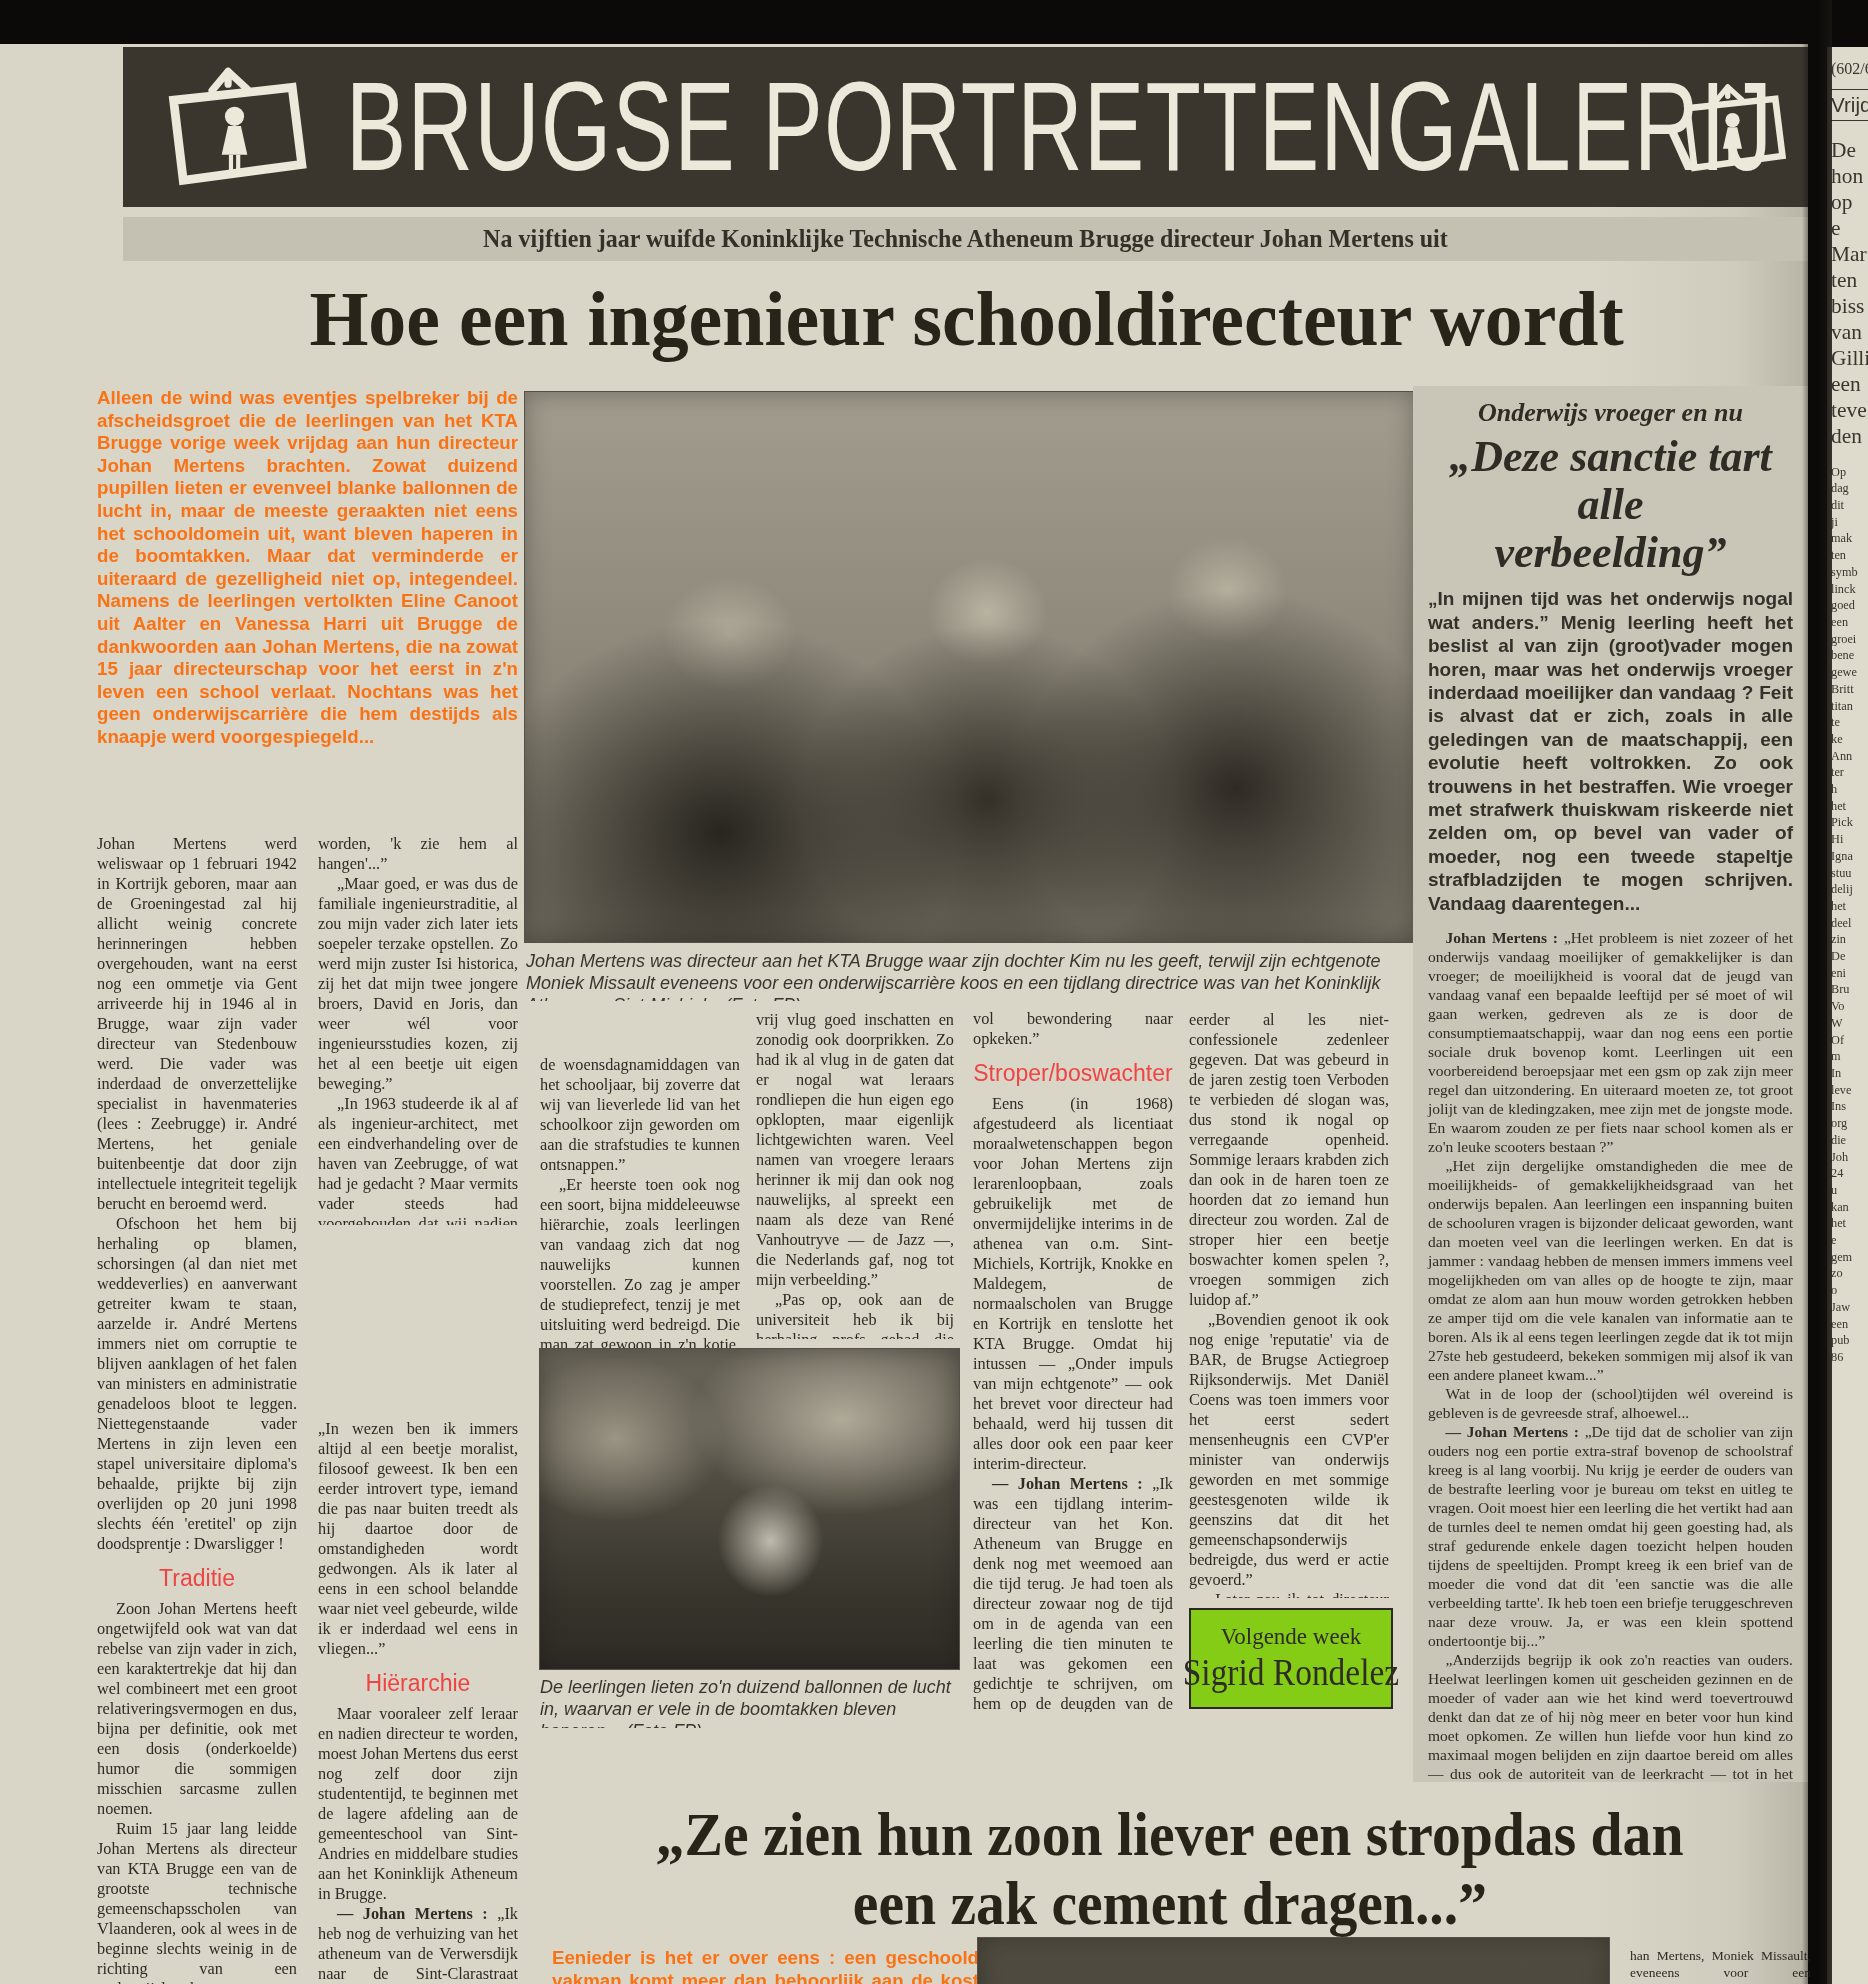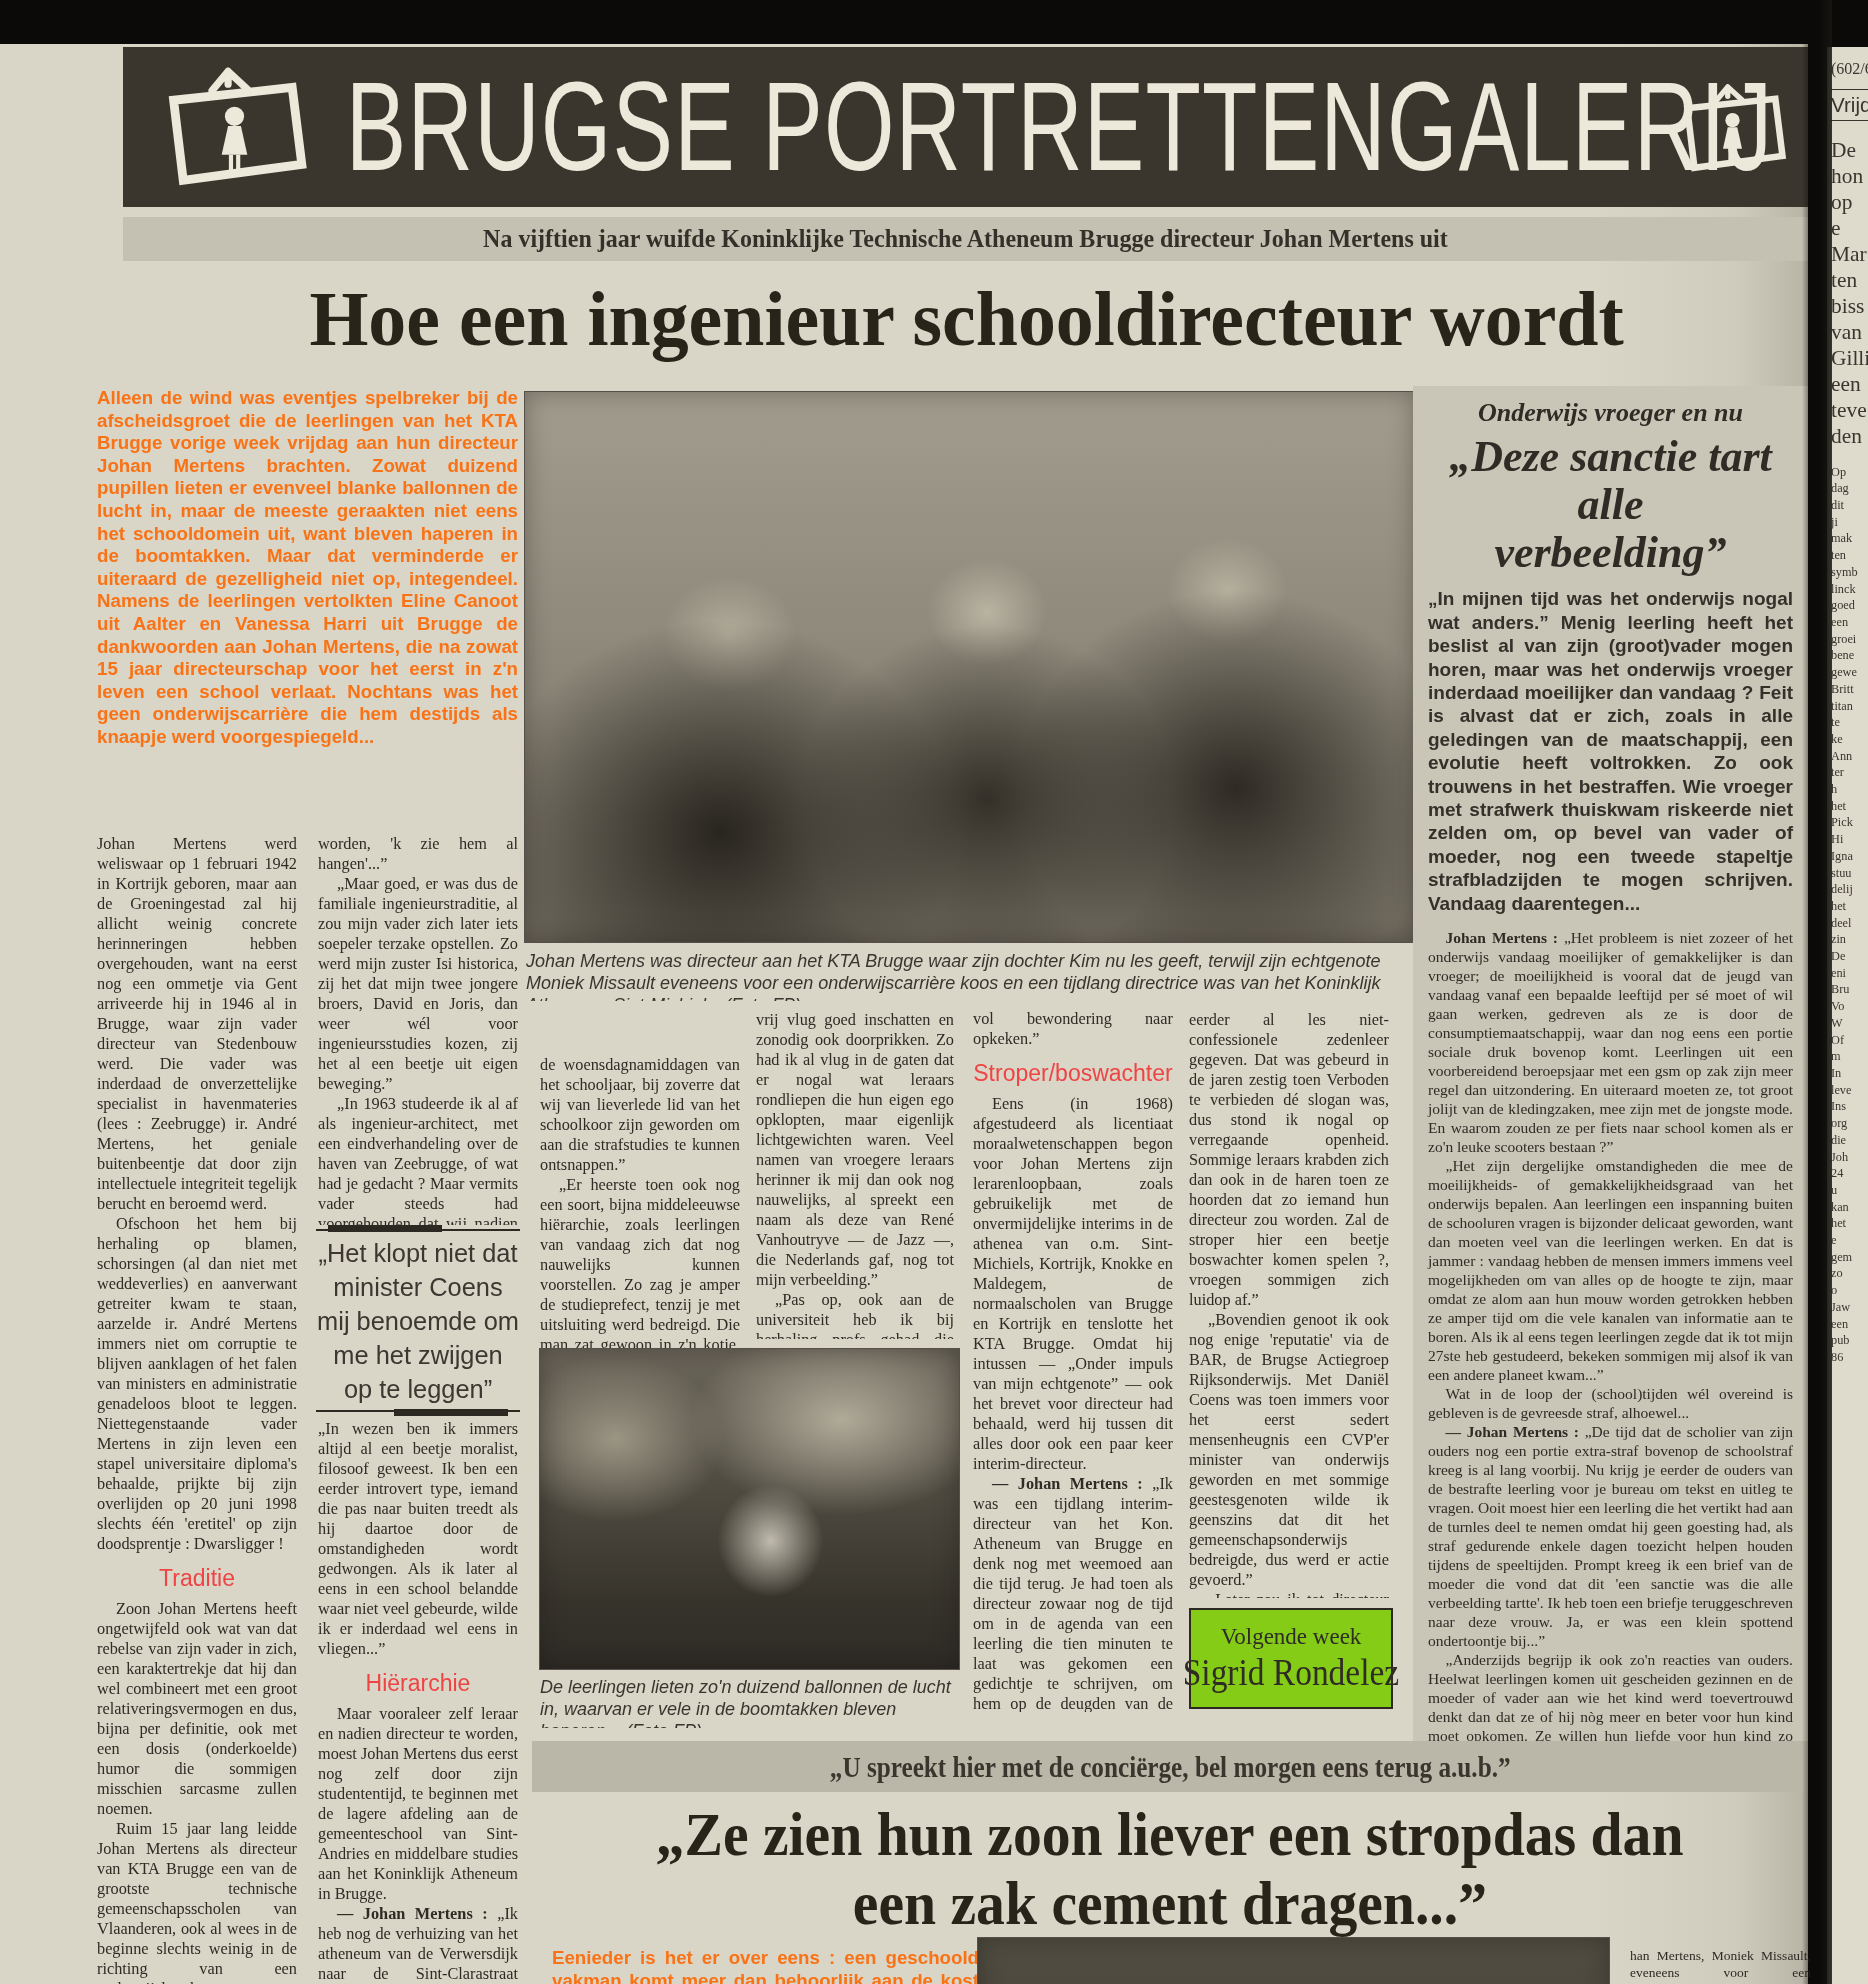--- a/index.html
+++ b/index.html
@@ -146,23 +146,20 @@
       <p>Ofschoon het hem bij herhaling op blamen, schorsingen (al dan niet met weddeverlies) en aanverwant getreiter kwam te staan, aarzelde ir. André Mertens immers niet om corruptie te blijven aanklagen of het falen van ministers en administratie genadeloos bloot te leggen. Niettegenstaande vader Mertens in zijn leven een stapel universitaire diploma's behaalde, prijkte bij zijn overlijden op 20 juni 1998 slechts één 'eretitel' op zijn doodsprentje : Dwarsligger !</p>
       <p class="colhead">Traditie</p>
       <p>Zoon Johan Mertens heeft ongetwijfeld ook wat van dat rebelse van zijn vader in zich, een karaktertrekje dat hij dan wel combineert met een groot relativeringsvermogen en dus, bijna per definitie, ook met een dosis (onderkoelde) humor die sommigen misschien sarcasme zullen noemen.</p>
       <p>Ruim 15 jaar lang leidde Johan Mertens als directeur van KTA Brugge een van de grootste technische gemeenschapsscholen van Vlaanderen, ook al wees in de beginne slechts weinig in de richting van een onderwijsloopbaan...</p>
     </div>
   <div class="serifcol" style="left:318px;top:834px;width:200px;height:391px;">
       <p class="nohang">worden, 'k zie hem al hangen'...”</p>
       <p>„Maar goed, er was dus de familiale ingenieurstraditie, al zou mijn vader zich later iets soepeler terzake opstellen. Zo werd mijn zuster Isi historica, zij het dat mijn twee jongere broers, David en Joris, dan weer wél voor ingenieursstudies kozen, zij het al een beetje uit eigen beweging.”</p>
       <p>„In 1963 studeerde ik al af als ingenieur-architect, met een eindverhandeling over de haven van Zeebrugge, of wat had je gedacht ? Maar vermits vader steeds had voorgehouden dat wij nadien best nog iets anders mochten studeren, koos ik daarna prompt voor wat me eigenlijk al altijd het meest had geboeid, nl. moraalwetenschappen.”</p>
     </div>
-  <div id="pullquote">
-    <span>„Het klopt niet dat minister Coens mij benoemde om me het zwijgen op te leggen”</span>
-  </div>
   <div class="serifcol" style="left:318px;top:1419px;width:200px;height:689px;">
       <p class="nohang">„In wezen ben ik immers altijd al een beetje moralist, filosoof geweest. Ik ben een eerder introvert type, iemand die pas naar buiten treedt als hij daartoe door de omstandigheden wordt gedwongen. Als ik later al eens in een school belandde waar niet veel gebeurde, wilde ik er inderdaad wel eens in vliegen...”</p>
       <p class="colhead">Hiërarchie</p>
       <p>Maar vooraleer zelf leraar en nadien directeur te worden, moest Johan Mertens dus eerst nog zelf door zijn studententijd, te beginnen met de lagere afdeling aan de gemeenteschool van Sint-Andries en middelbare studies aan het Koninklijk Atheneum in Brugge.</p>
       <p><b>— Johan Mertens : </b>„Ik heb nog de verhuizing van het atheneum van de Verwersdijk naar de Sint-Clarastraat meegemaakt, in volle schoolstrijd, zodat er rijkswachters bij te pas moesten komen om het allemaal een beetje ordentelijk te laten verlopen. Ik vond het atheneum best een leuke school, waar ik aangename momenten heb doorgebracht, bijvoorbeeld toen wij stiekem op de oude, stofferige zolders gingen snuisteren, op zoek naar de examenvragen van het schooljaar.”</p>
     </div>
 
   <div class="photo" id="photoMain"></div>
   <div class="caption" style="left:526px;top:950px;width:887px;height:51px;">Johan Mertens was directeur aan het KTA Brugge waar zijn dochter Kim nu les geeft, terwijl zijn echtgenote Moniek Missault eveneens voor een onderwijscarrière koos en een tijdlang directrice was van het Koninklijk Atheneum Sint-Michiels. (Foto FP)</div>
 
@@ -201,23 +198,20 @@
     <div class="p-intro">„In mijnen tijd was het onderwijs nogal wat anders.” Menig leerling heeft het beslist al van zijn (groot)vader mogen horen, maar was het onderwijs vroeger inderdaad moeilijker dan vandaag ? Feit is alvast dat er zich, zoals in alle geledingen van de maatschappij, een evolutie heeft voltrokken. Zo ook trouwens in het bestraffen. Wie vroeger met strafwerk thuiskwam riskeerde niet zelden om, op bevel van vader of moeder, nog een tweede stapeltje strafbladzijden te mogen schrijven. Vandaag daarentegen...</div>
     <div class="p-body">
         <p><b>Johan Mertens : </b>„Het probleem is niet zozeer of het onderwijs vandaag moeilijker of gemakkelijker is dan vroeger; de moeilijkheid is vooral dat de jeugd van vandaag vanaf een bepaalde leeftijd per sé moet of wil gaan werken, gedreven als ze is door de consumptiemaatschappij, waar dan nog eens een portie sociale druk bovenop komt. Leerlingen uit een voorbereidend beroepsjaar met een gsm op zak zijn meer regel dan uitzondering. En uiteraard moeten ze, tot groot jolijt van de kledingzaken, mee zijn met de jongste mode. En waarom zouden ze per fiets naar school komen als er zo'n leuke scooters bestaan ?”</p>
         <p>„Het zijn dergelijke omstandigheden die mee de moeilijkheids- of gemakkelijkheidsgraad van het onderwijs bepalen. Aan leerlingen een inspanning buiten de schooluren vragen is bijzonder delicaat geworden, want dan moeten veel van die leerlingen werken. En dat is jammer : vandaag hebben de mensen immers immens veel mogelijkheden om van alles op de hoogte te zijn, maar omdat ze alom aan hun mouw worden getrokken hebben ze amper tijd om die vele kanalen van informatie aan te boren. Als ik al eens tegen leerlingen zegde dat ik tot mijn 27ste heb gestudeerd, bekeken sommigen mij alsof ik van een andere planeet kwam...”</p>
         <p>Wat in de loop der (school)tijden wél overeind is gebleven is de gevreesde straf, alhoewel...</p>
         <p><b>— Johan Mertens : </b>„De tijd dat de scholier van zijn ouders nog een portie extra-straf bovenop de schoolstraf kreeg is al lang voorbij. Nu krijg je eerder de ouders van de bestrafte leerling voor je bureau om tekst en uitleg te vragen. Ooit moest hier een leerling die het vertikt had aan de turnles deel te nemen omdat hij geen goesting had, als straf gedurende enkele dagen toezicht helpen houden tijdens de speeltijden. Prompt kreeg ik een brief van de moeder die vond dat dit 'een sanctie was die alle verbeelding tartte'. Ik heb toen een briefje teruggeschreven naar deze vrouw. Ja, er was een klein spottend ondertoontje bij...”</p>
         <p>„Anderzijds begrijp ik ook zo'n reacties van ouders. Heelwat leerlingen komen uit gescheiden gezinnen en de moeder of vader aan wie het kind werd toevertrouwd denkt dan dat ze of hij nòg meer en beter voor hun kind moet opkomen. Ze willen hun liefde voor hun kind zo maximaal mogen belijden en zijn daartoe bereid om alles — dus ook de autoriteit van de leerkracht — tot in het absurde in vraag te stellen... Ik herhaal : ik heb daar best begrip voor, al begrijp ik het soms toch niet zo goed van mensen die eigenlijk beter zouden moeten weten...”</p>
       </div>
   </div>
 
-  <div id="band">
-    <span>„U spreekt hier met de conciërge, bel morgen eens terug a.u.b.”</span>
-  </div>
   <div class="h2line" id="h2a">
     <span>„Ze zien hun zoon liever een stropdas dan</span>
   </div>
   <div class="h2line" id="h2b">
     <span>een zak cement dragen...”</span>
   </div>
 
   <div class="boldintro" style="left:552px;top:1947px;width:427px;height:191px;">Eenieder is het er over eens : een geschoold vakman komt meer dan behoorlijk aan de kost en toch rust bij velen nog een soort stigma op technisch onderwijs. Voor wie het algemeen secundair onderwijs net iets te hoog is gegrepen, is er nog steeds een 'vakschool', zo luidde het althans vroeger. Ook vandaag nog ?</div>
 
   <div class="photo" id="photoM"></div>

